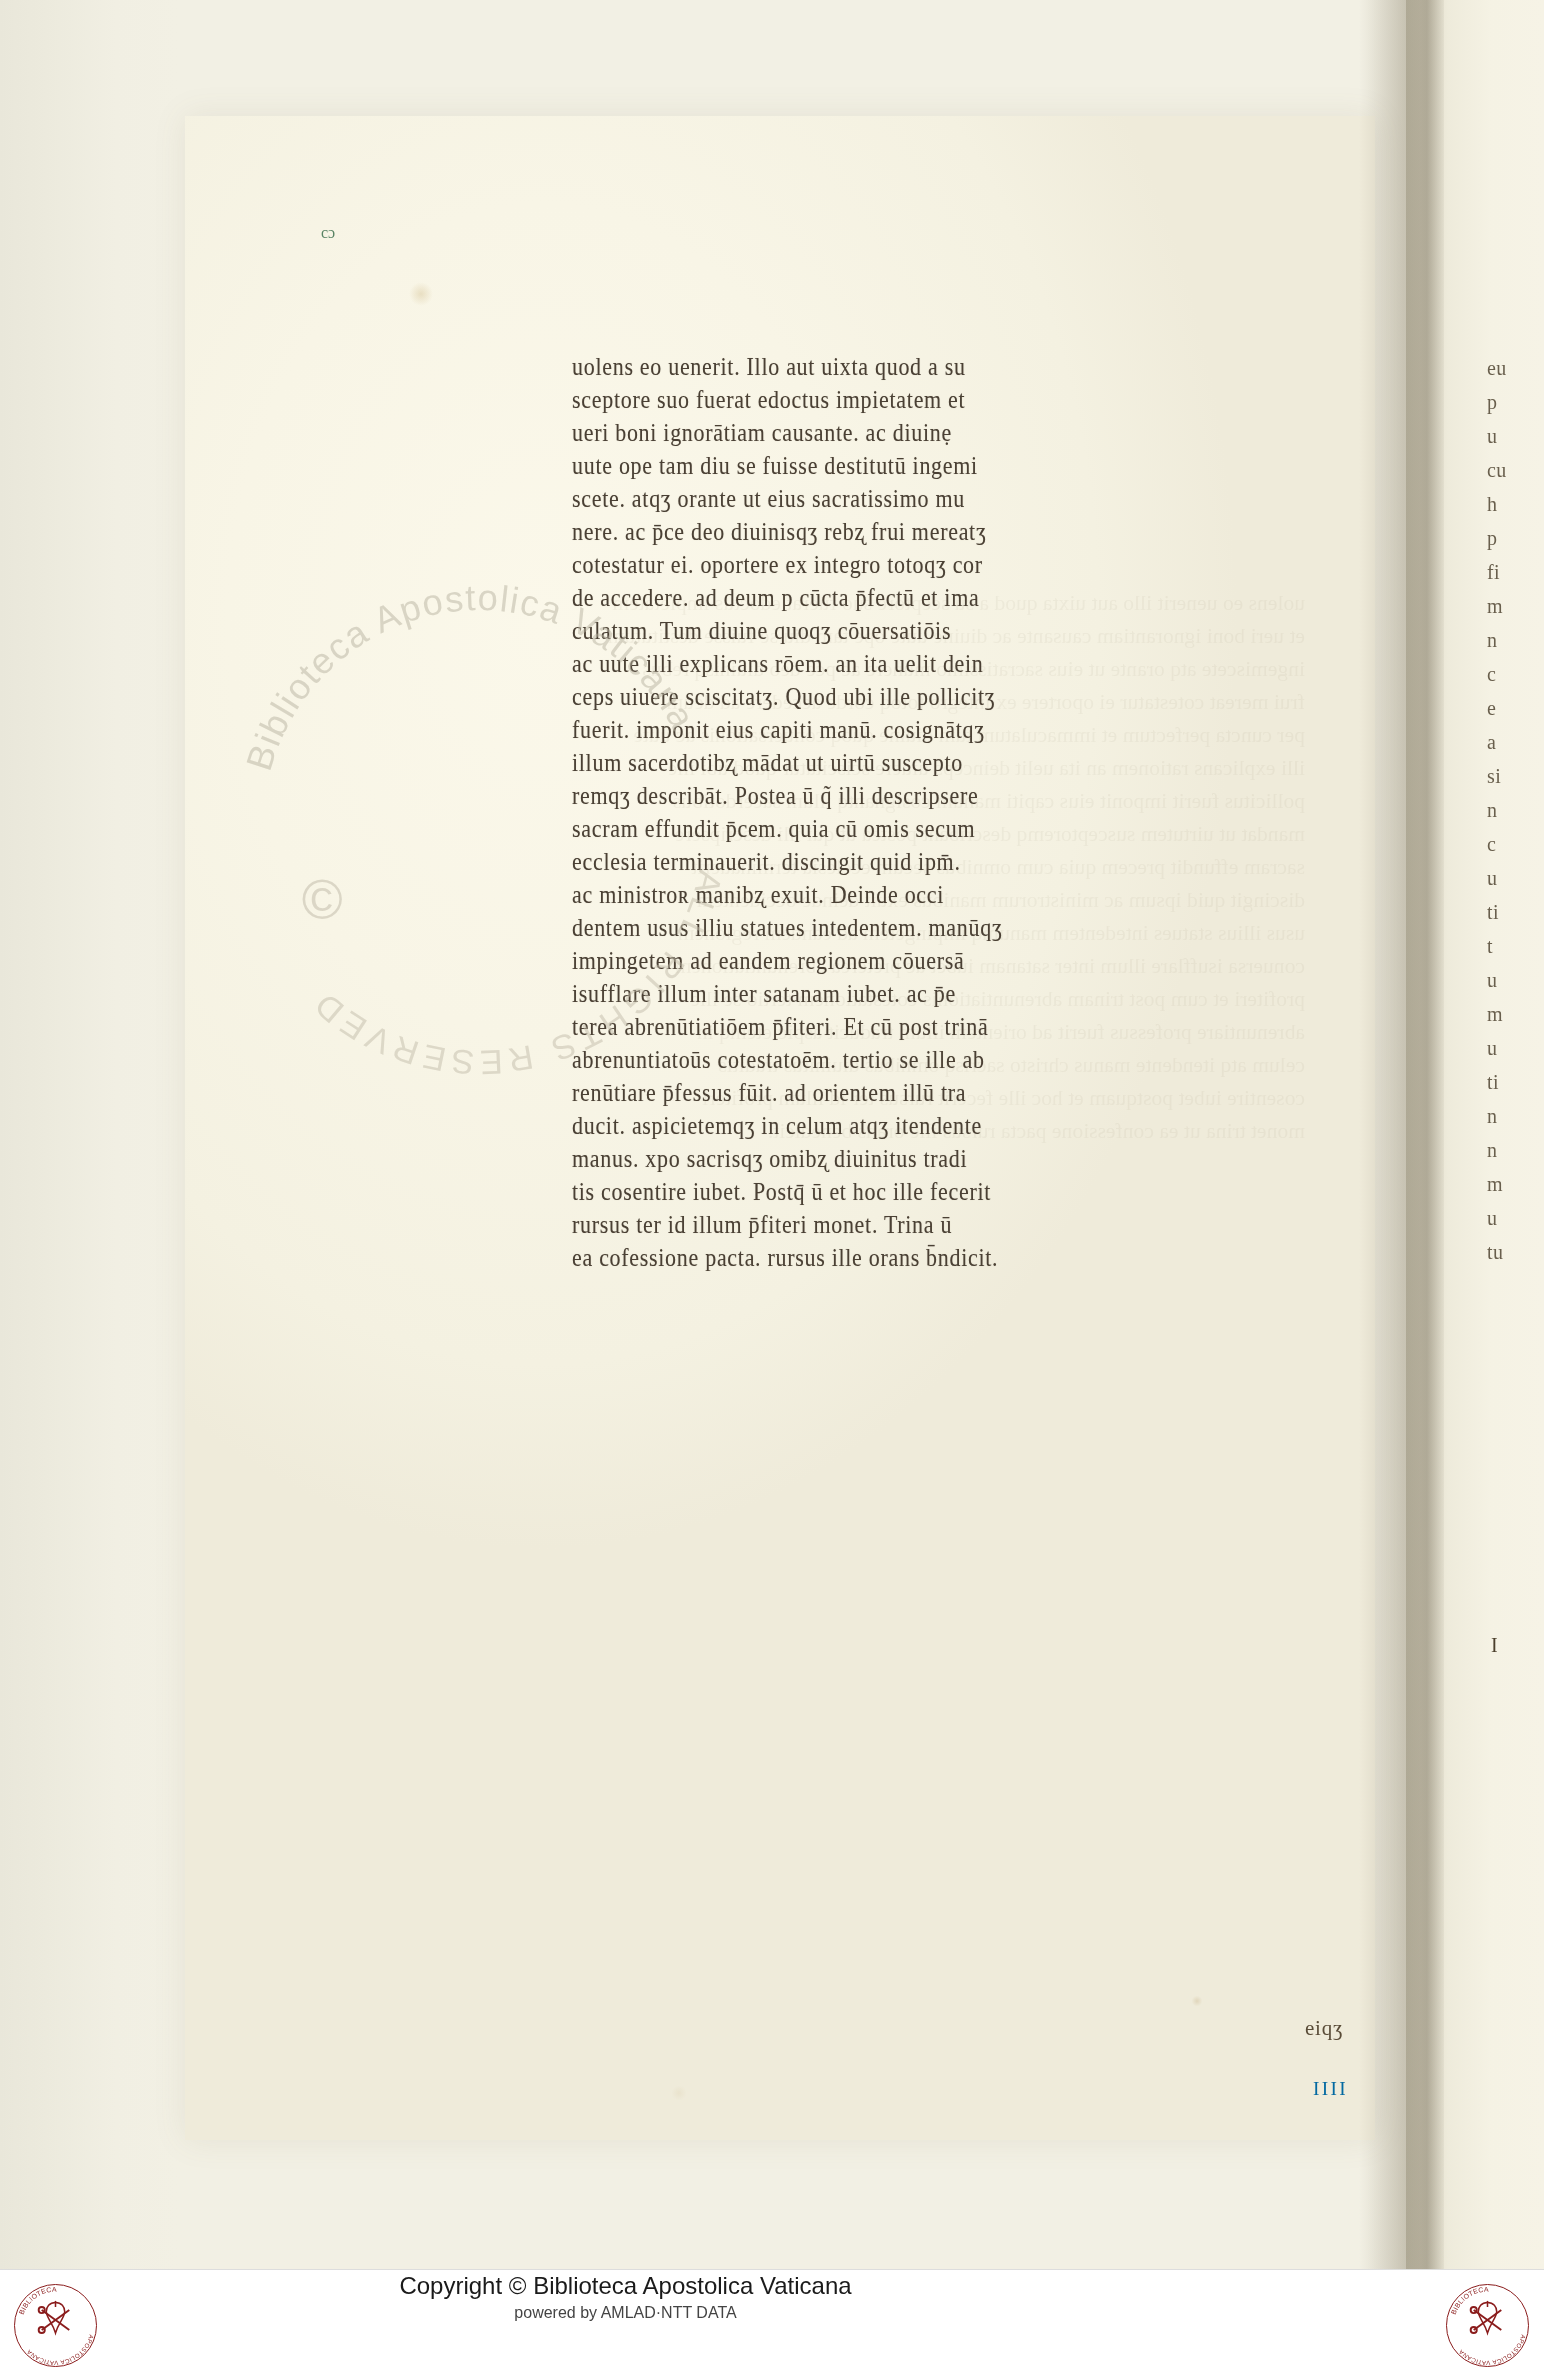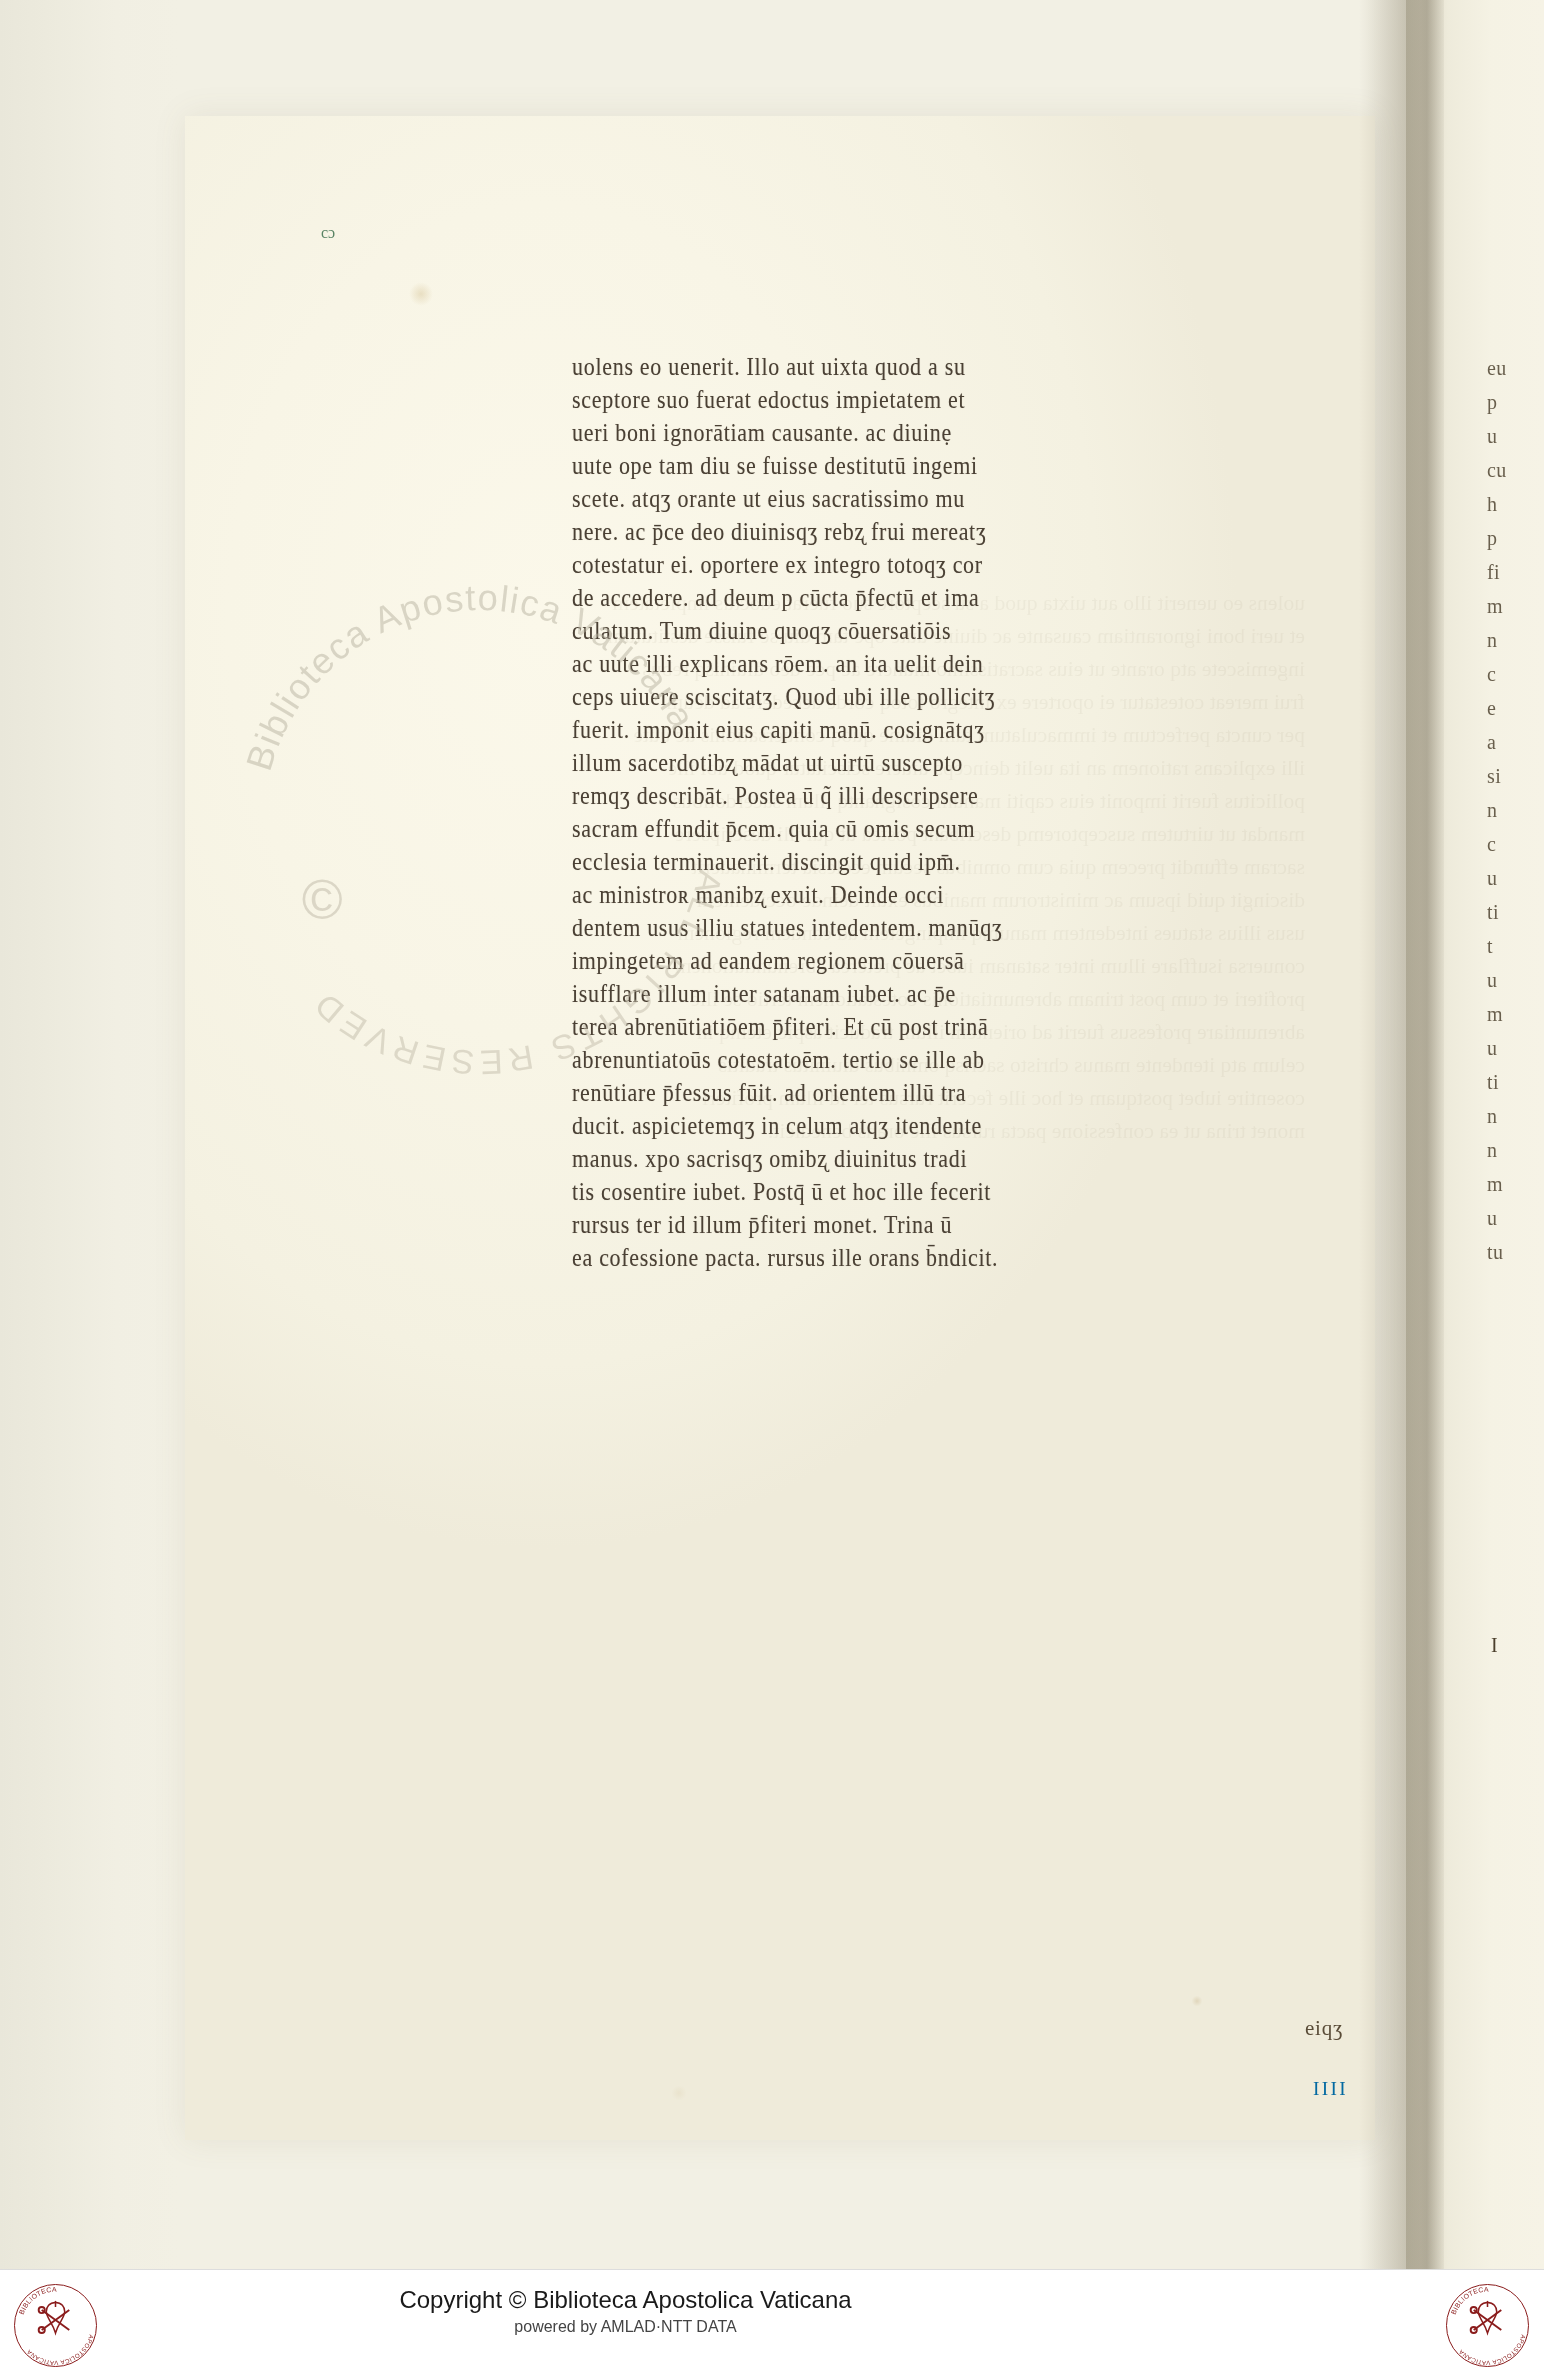--- a/index.html
+++ b/index.html
@@ -187,21 +187,21 @@
     left: 0; top: 2269px;
     width: 1545px; height: 108px;
     background: #ffffff;
     border-top: 0.8px solid #dddddd;
   }
   .footer-center {
     position: absolute;
     left: 0; top: 0;
     width: 1251px;
     text-align: center;
-    padding-top: 14px;
+    padding-top: 0;
     box-sizing: border-box;
   }
   .copyright-line {
     font-family: "Liberation Sans", sans-serif;
     font-size: 24px;
     color: #1a1a1a;
     line-height: 31px;
   }
   .url-line {
     font-family: "Liberation Sans", sans-serif;

